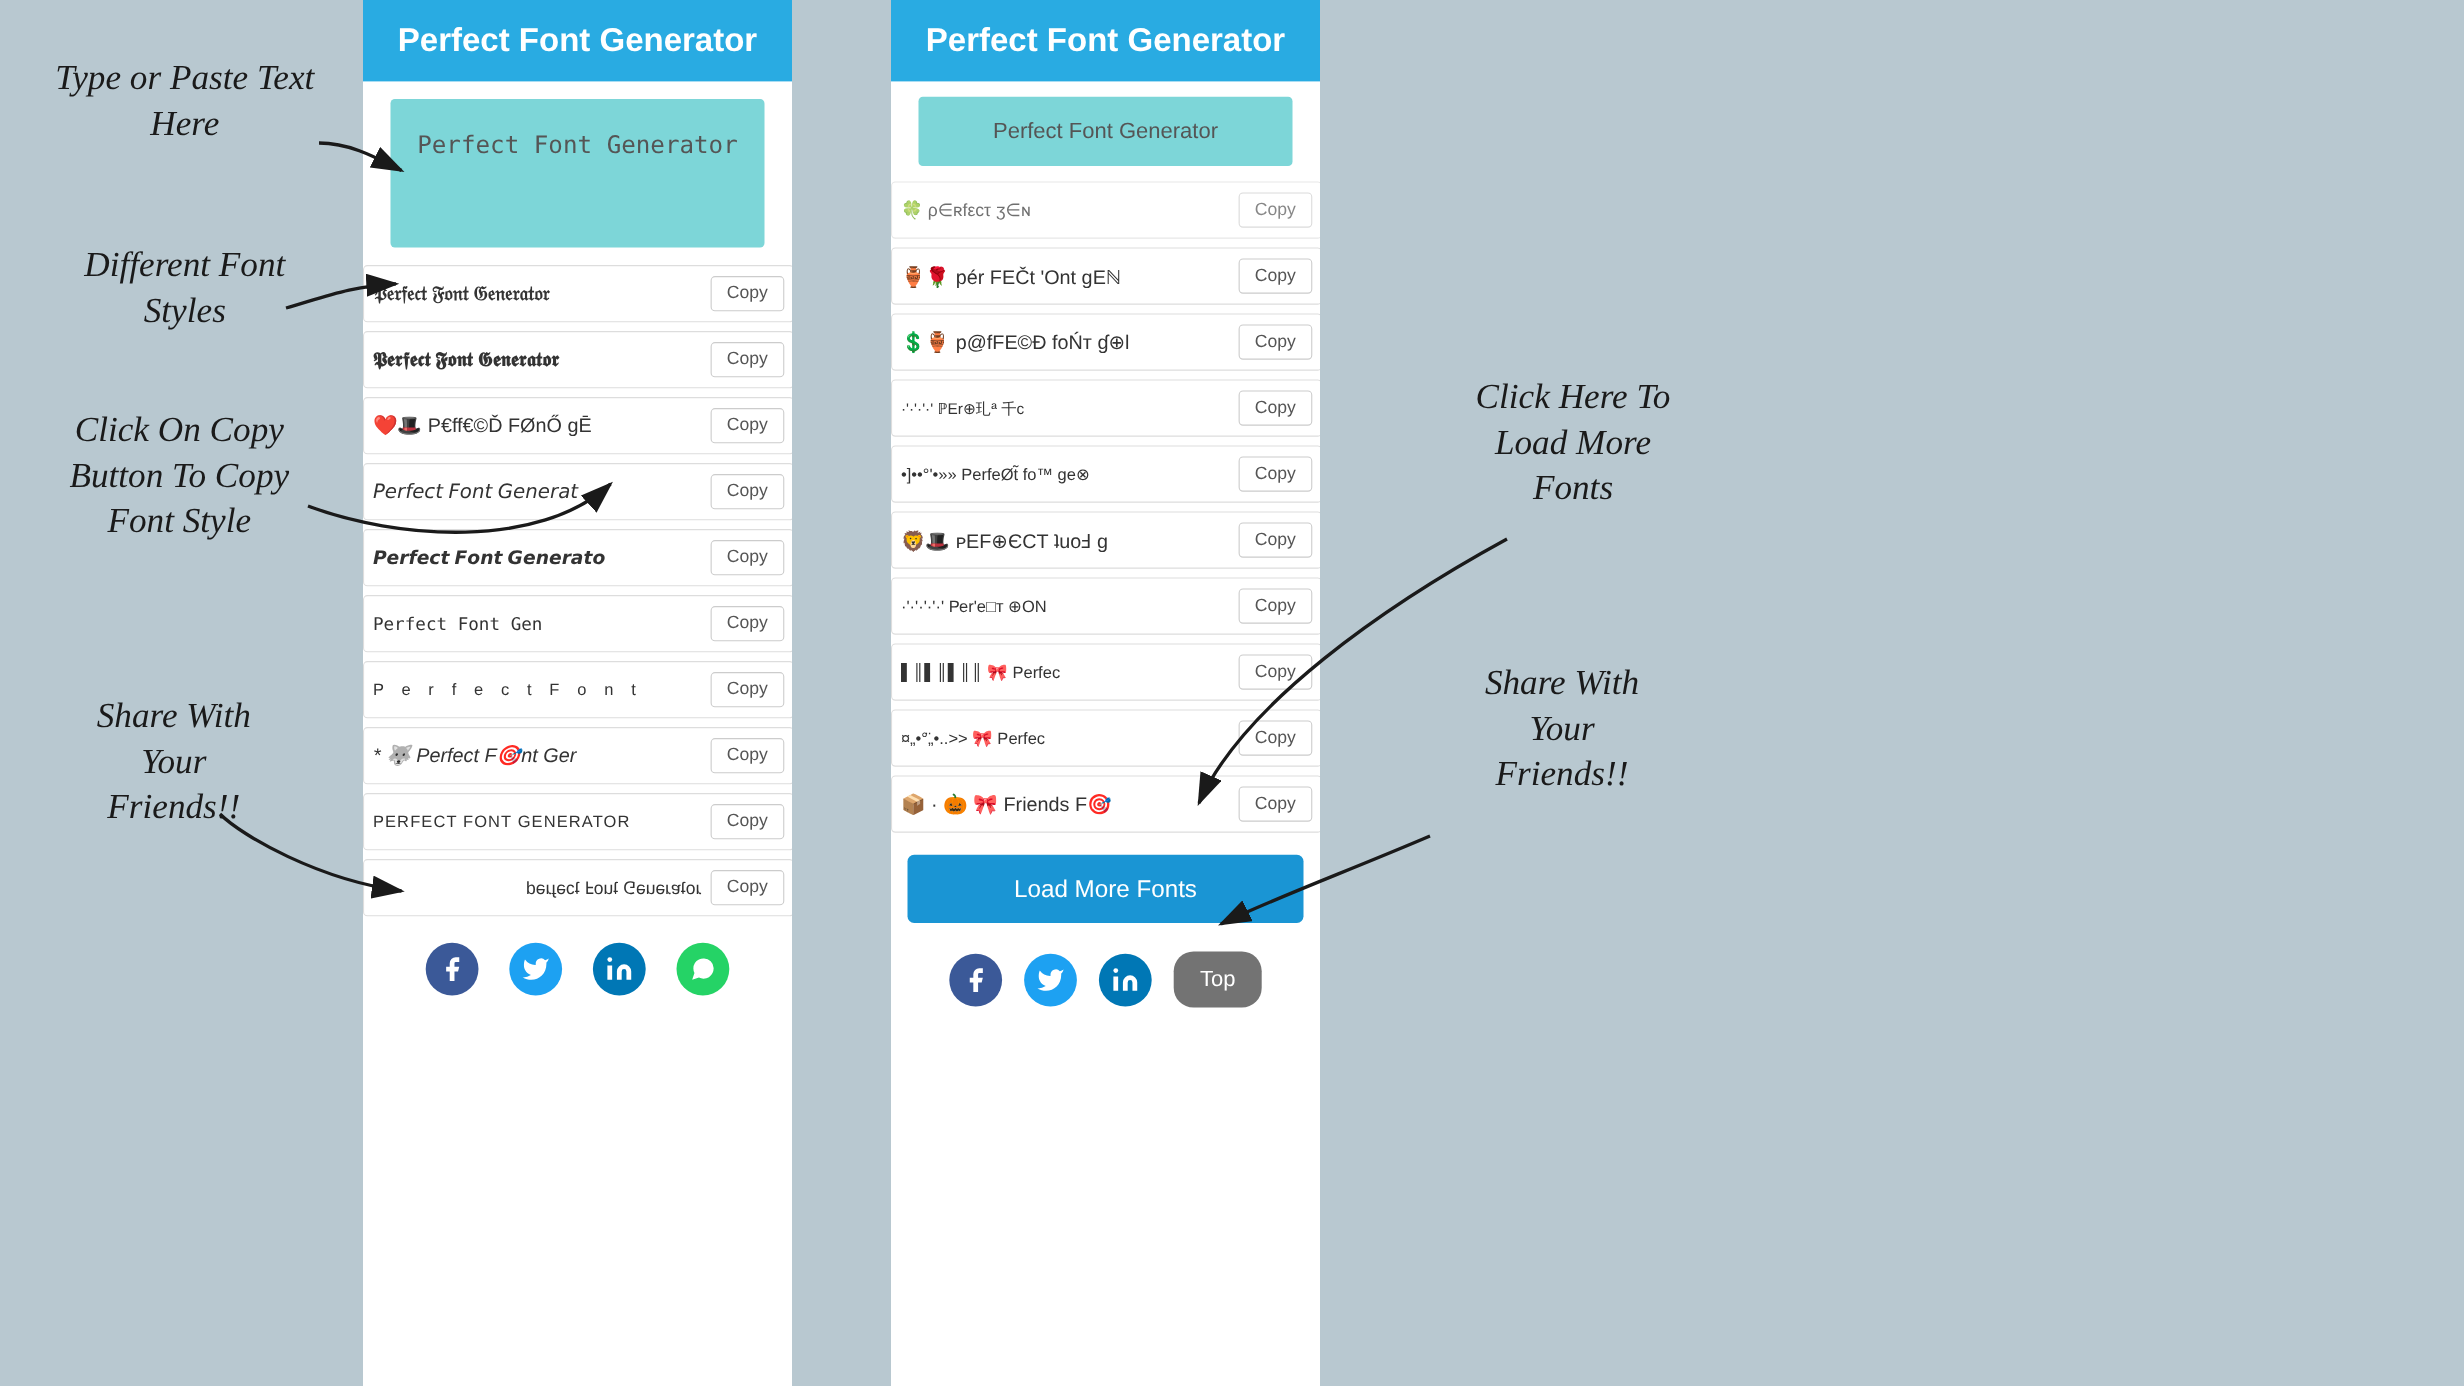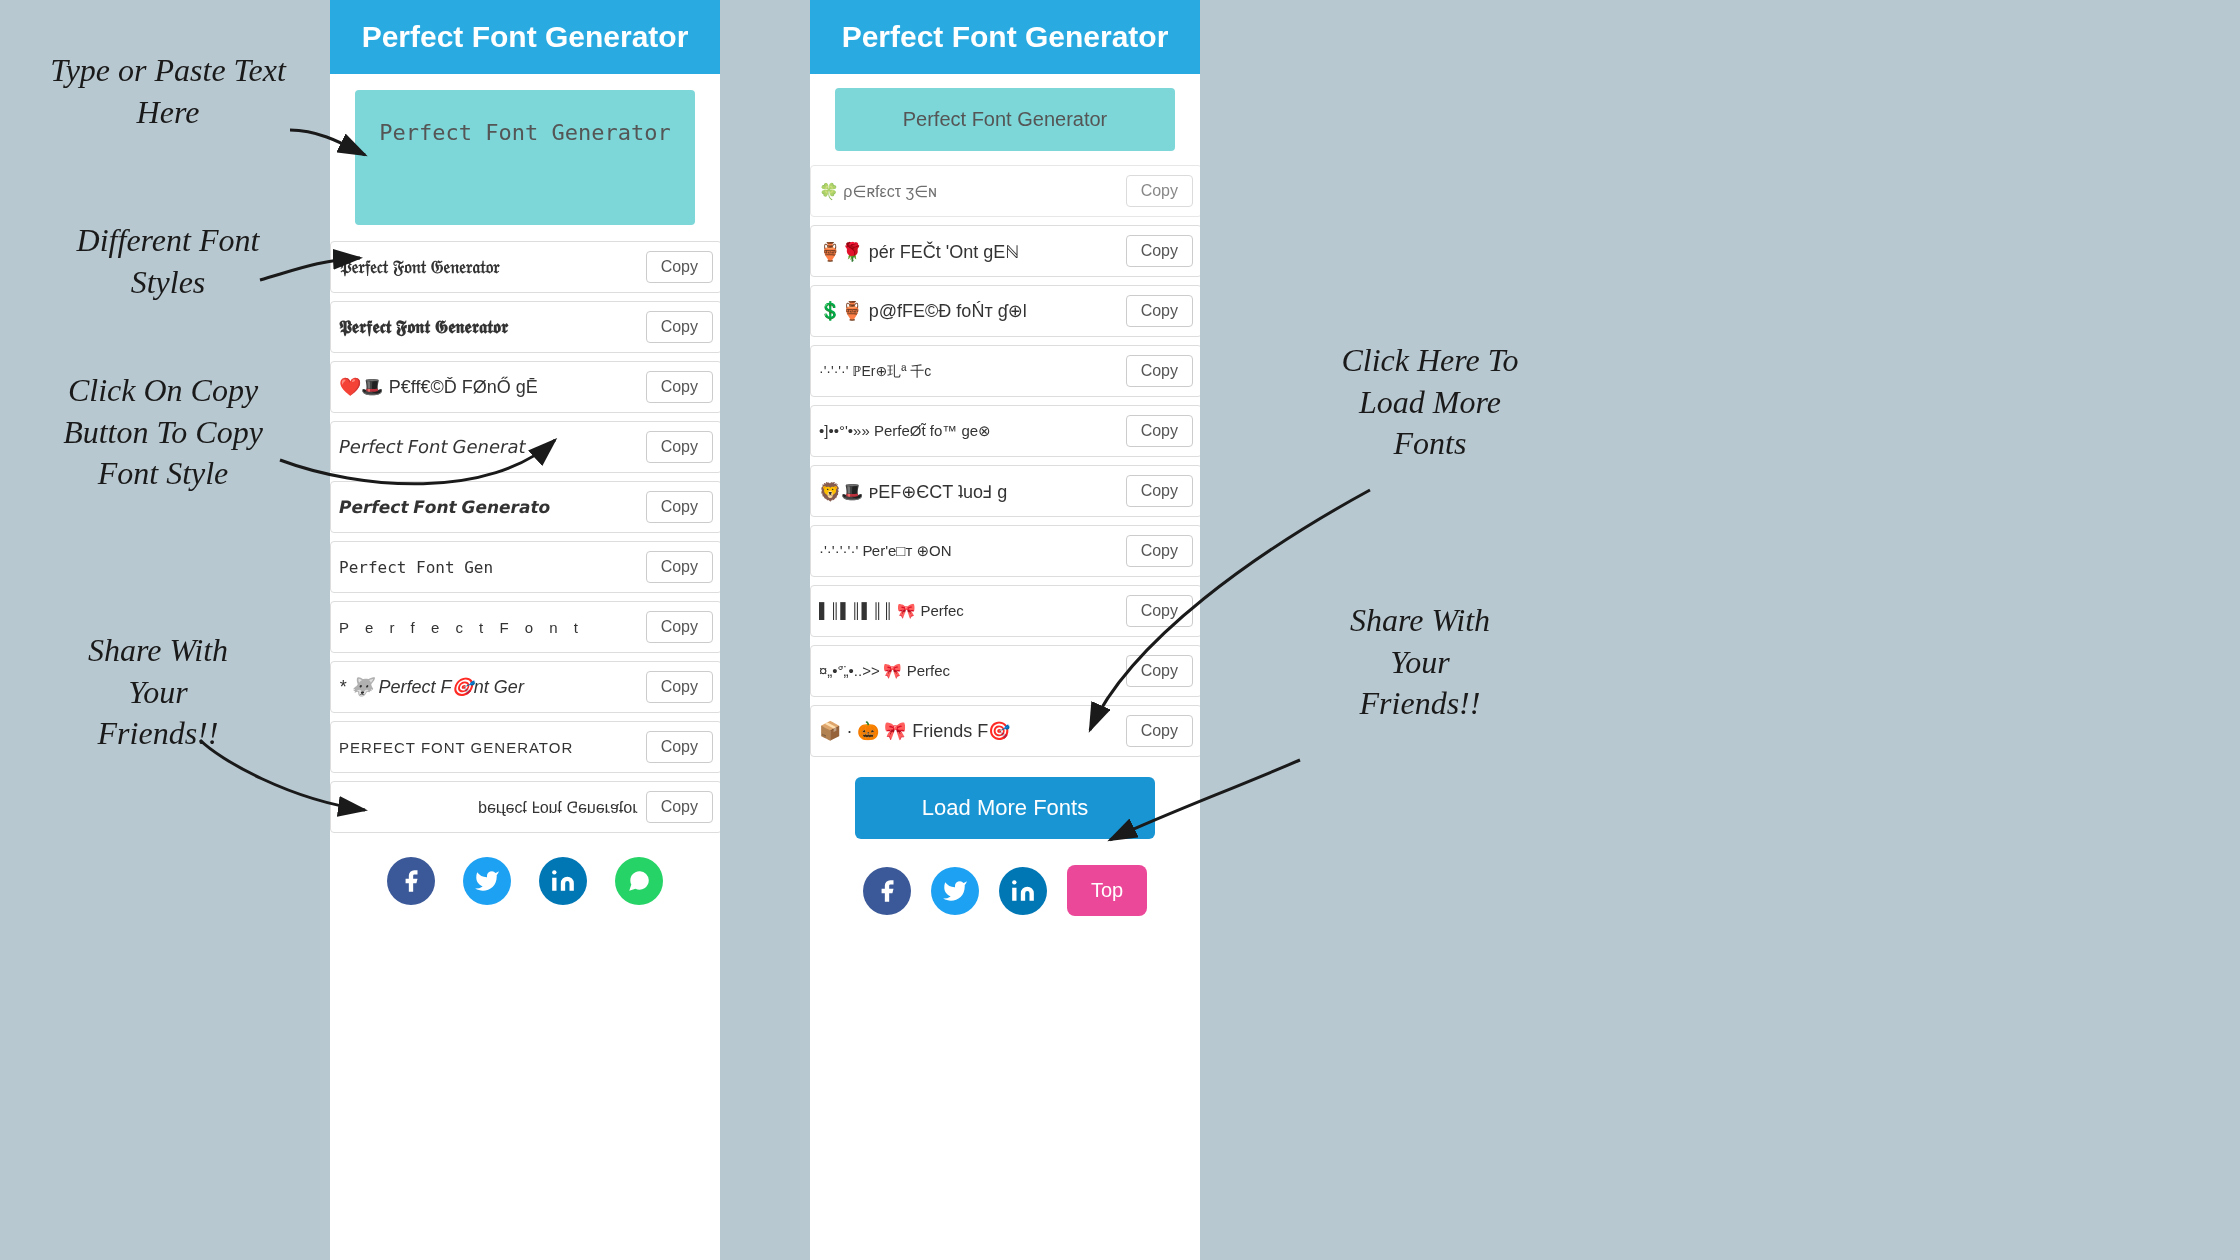--- a/index.html
+++ b/index.html
@@ -130,29 +130,29 @@
     .load-more-btn {
       background: #1a95d4;
       color: white;
       border: none;
       border-radius: 6px;
       padding: 18px 40px;
       font-size: 22px;
       cursor: pointer;
       margin: 12px auto;
       display: block;
-      width: 300px;
+      width: 360px;
       text-align: center;
     }
 
     .top-btn {
-      background: #ec4899;
+      background: #737373;
       color: white;
       border: none;
-      border-radius: 8px;
+      border-radius: 18px;
       padding: 14px 24px;
       font-size: 20px;
       cursor: pointer;
     }
 
     .panel-right-share {
       display: flex;
       gap: 20px;
       align-items: center;
       justify-content: center;

